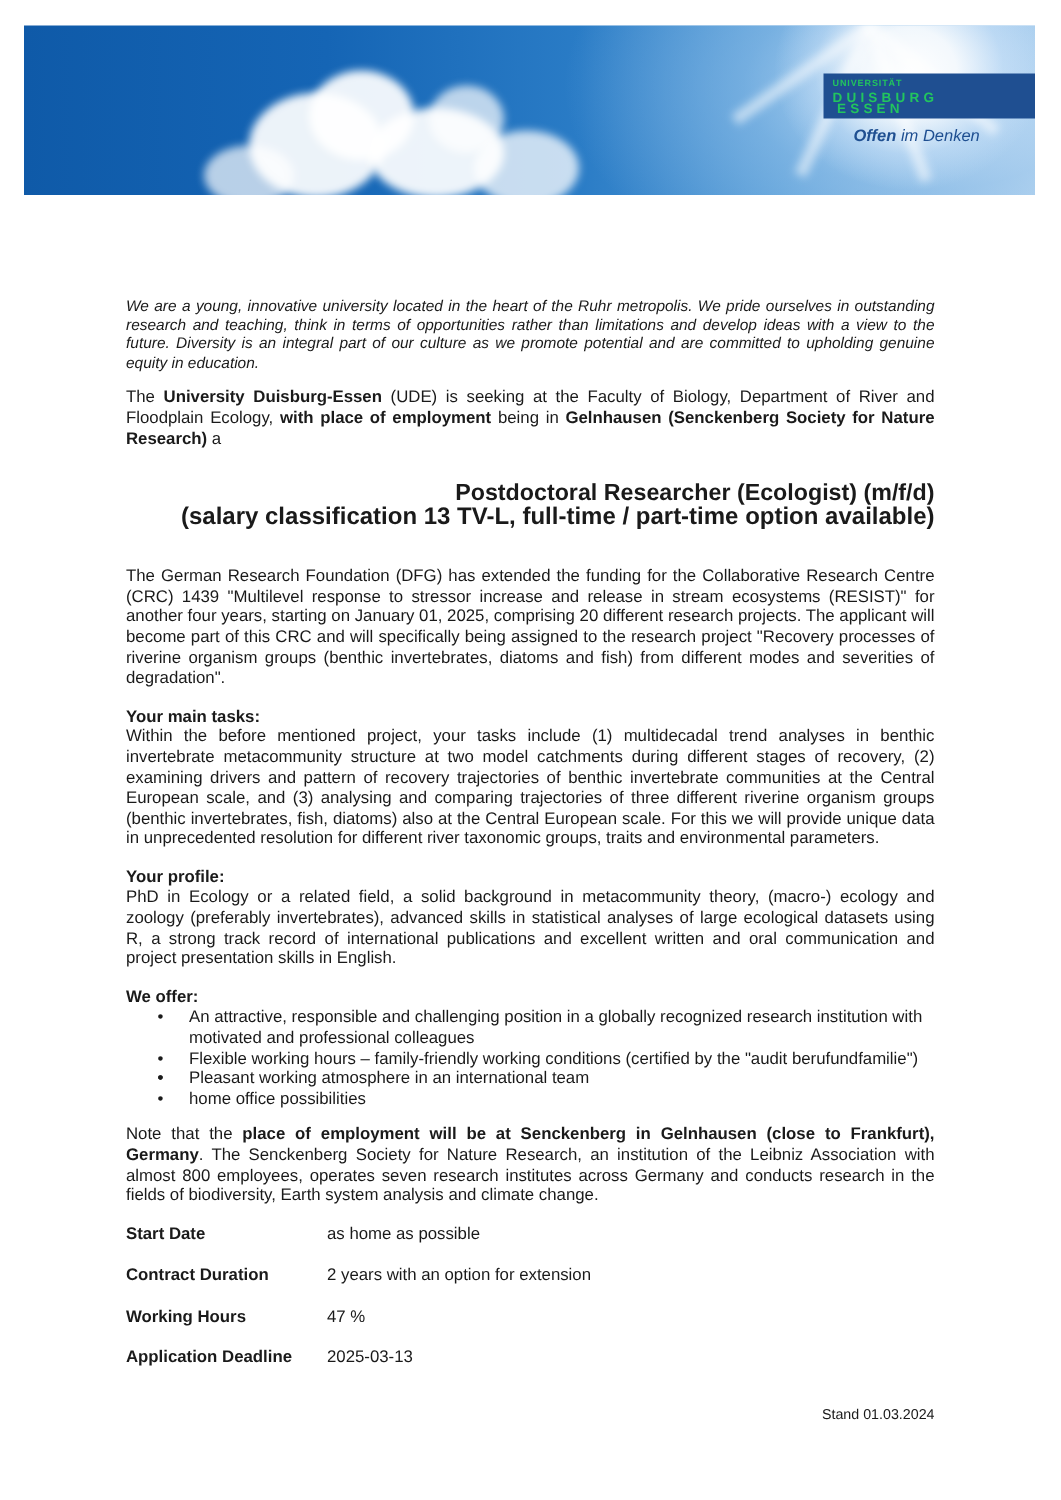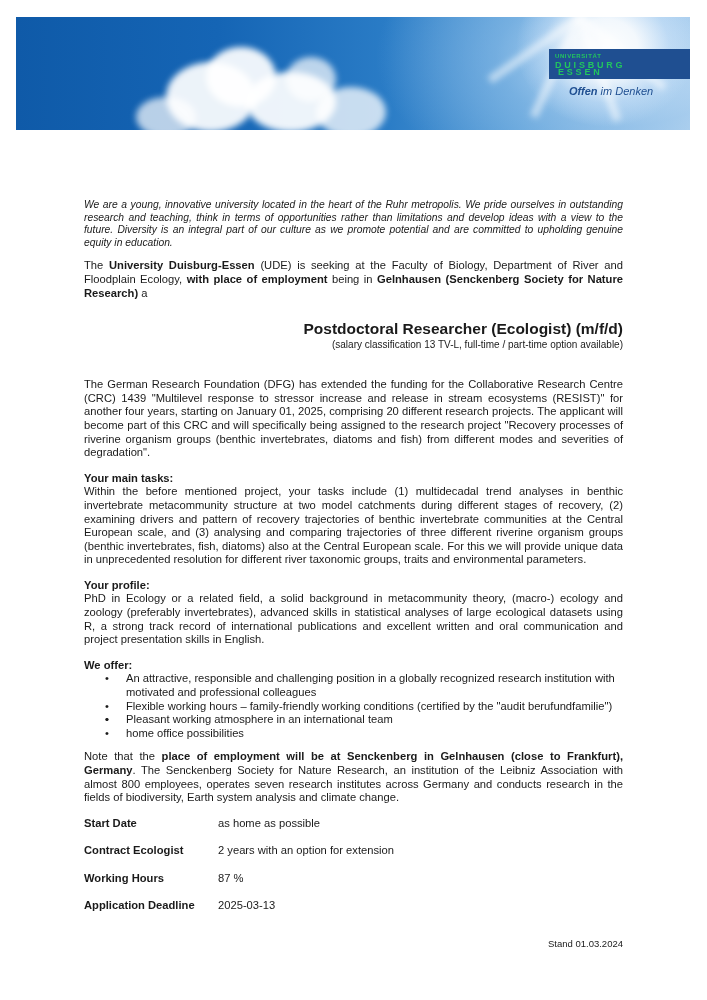--- a/index.html
+++ b/index.html
@@ -28,21 +28,21 @@
   .logo-ess { position: absolute; left: 9px; top: 18px; font-size: 9px; font-weight: bold; letter-spacing: 2.8px; }
   .logo-tag { position: absolute; left: 569px; top: 85px; font-size: 11px; color: #1f4f91; font-style: italic; }
   .logo-tag b { font-weight: bold; }
 
   .content { position: absolute; left: 84px; top: 152px; width: 539px; font-size: 11.2px; line-height: 13.6px; margin-top: 47px; }
   .intro { font-style: italic; font-size: 10.3px; line-height: 12.6px; text-align: justify; margin: 0; }
   p { margin: 0; text-align: justify; }
   .lead { margin-top: 10px; }
   .title-block { text-align: right; margin-top: 20px; }
   .job-title { font-size: 15.5px; font-weight: bold; line-height: 18px; }
-  .job-sub { font-size: 10px; font-weight: normal; line-height: 14px; }
+  .job-sub { font-size: 16px; font-weight: bold; line-height: 14px; }
   .funding { margin-top: 26px; }
   .section { margin-top: 12px; }
   .heading { font-weight: bold; }
   ul.offers { margin: 0; padding: 0; list-style: none; }
   ul.offers li { position: relative; padding-left: 42px; }
   ul.offers li .bullet { position: absolute; left: 21px; top: 0; }
   .note { margin-top: 10px; }
   table.facts { border-collapse: collapse; margin-top: 12px; }
   table.facts td { padding: 0; height: 27.5px; vertical-align: top; font-size: 11.2px; }
   table.facts td.label { font-weight: bold; width: 134px; }
@@ -106,26 +106,26 @@
 
   <p class="note"><span>Note that the </span><b>place of employment will be at Senckenberg in Gelnhausen (close to Frankfurt), Germany</b><span>. The Senckenberg Society for Nature Research, an institution of the Leibniz Association with almost 800 employees, operates seven research institutes across Germany and conducts research in the fields of biodiversity, Earth system analysis and climate change.</span></p>
 
   <table class="facts">
     <tbody>
         <tr>
           <td class="label">Start Date</td>
           <td>as home as possible</td>
         </tr>
     <tr>
-          <td class="label">Contract Ecologist</td>
+          <td class="label">Contract Duration</td>
           <td>2 years with an option for extension</td>
         </tr>
     <tr>
           <td class="label">Working Hours</td>
-          <td>87 %</td>
+          <td>47 %</td>
         </tr>
     <tr>
           <td class="label">Application Deadline</td>
           <td>2025-03-13</td>
         </tr>
   </tbody>
     </table>
 </div>
 
 <div class="stand">Stand 01.03.2024</div>

